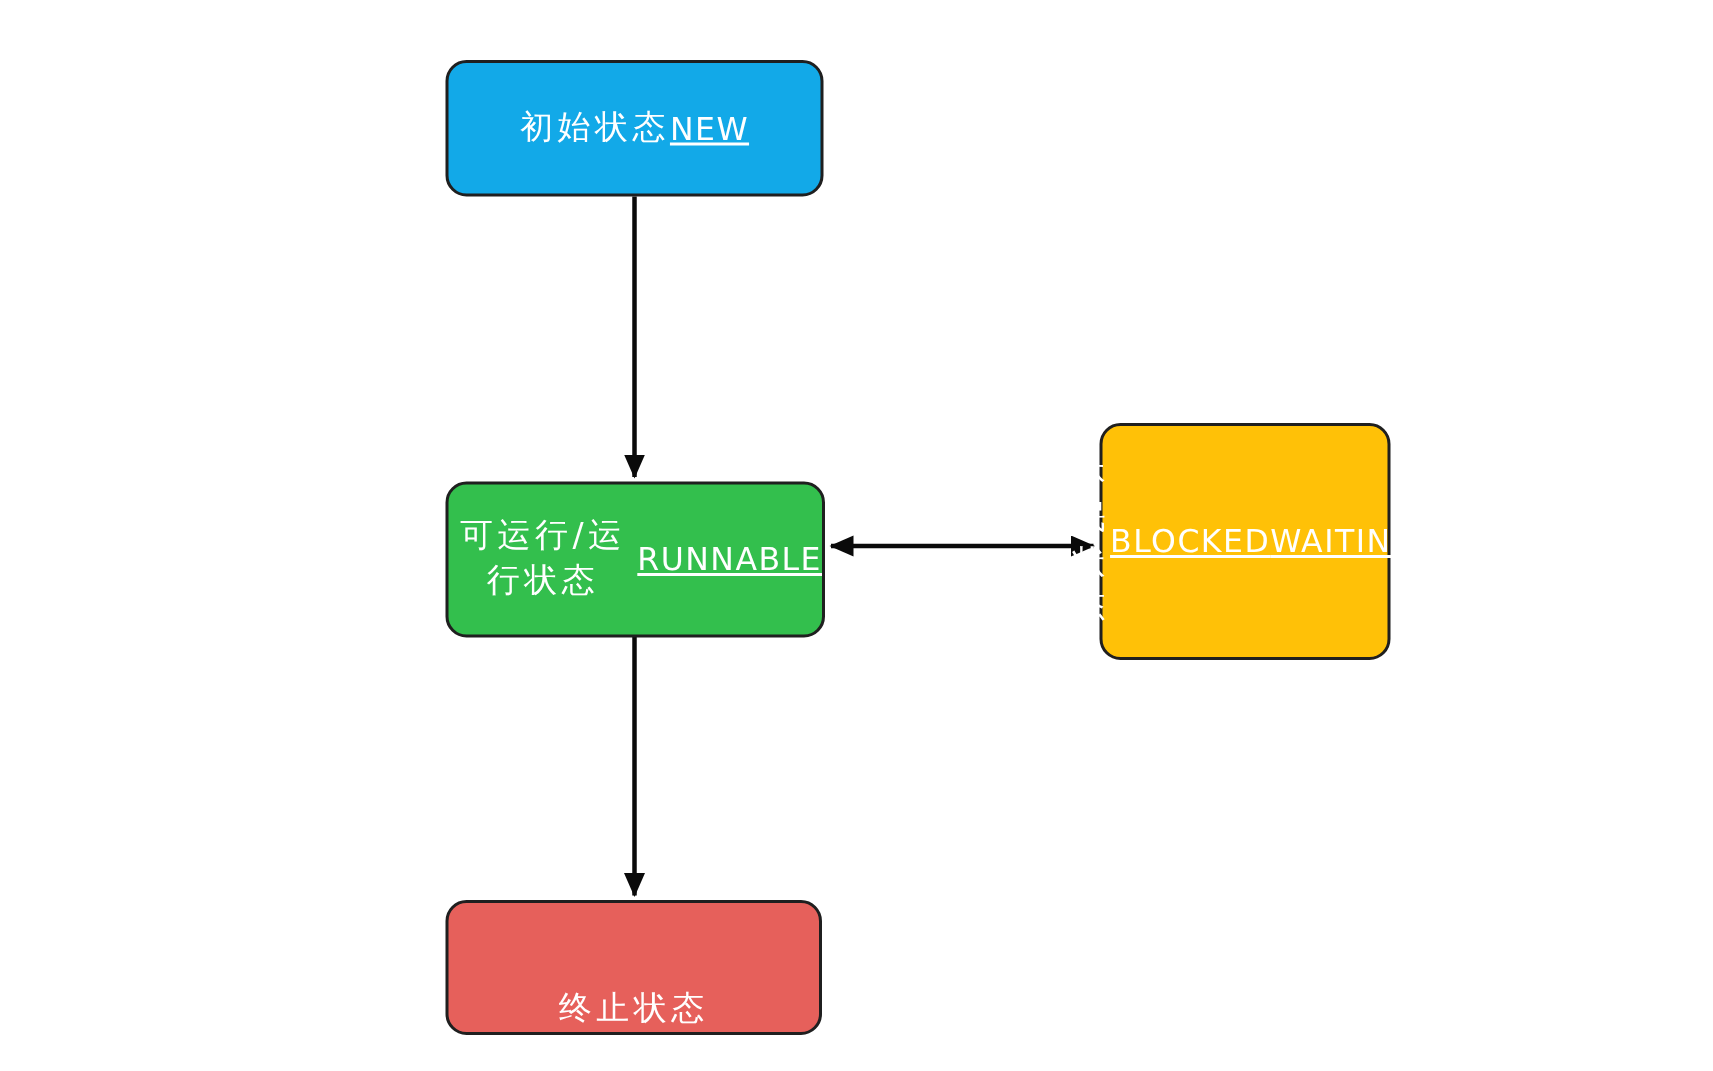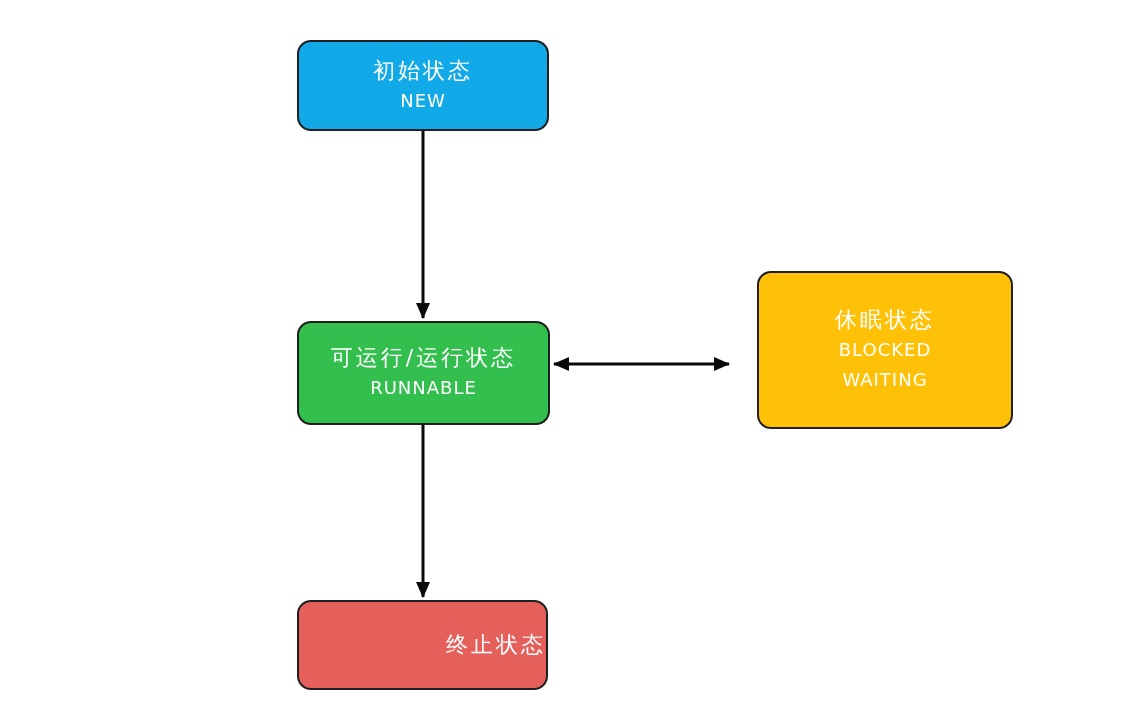--- a/index.html
+++ b/index.html
@@ -21,38 +21,39 @@
     top: 0;
     width: 1142px;
     height: 714px;
   }
   .node {
     position: absolute;
     box-sizing: border-box;
     border: 2.5px solid #1f1f1f;
     border-radius: 14px;
     display: flex;
-    flex-direction: column;
+    flex-direction: row;
     align-items: center;
     justify-content: center;
     color: #ffffff;
     text-align: center;
     line-height: 30px;
   }
   .node .zh {
     font-size: 22px;
     letter-spacing: 3px;
   }
   .node .en {
-    font-size: 18px;
+    font-size: 21px;
     letter-spacing: 1px;
+    text-decoration: underline;
   }
   .node-new        { left: 297px; top: 40px;  width: 252px; height: 91px; }
   .node-runnable   { left: 297px; top: 321px; width: 253px; height: 104px; }
-  .node-sleep      { left: 733px; top: 271px; width: 256px; height: 158px; margin-left: 24px; }
+  .node-sleep      { left: 733px; top: 282px; width: 194px; height: 158px; }
   .node-terminated { left: 297px; top: 600px; width: 251px; height: 90px; align-items: flex-end; }
 </style>
 </head>
 <body>
 
 <div class="canvas">
 
   <svg class="edges" viewBox="0 0 1142 714" xmlns="http://www.w3.org/2000/svg">
     <defs>
       <marker id="arrowhead" markerUnits="userSpaceOnUse" markerWidth="18" markerHeight="16" refX="15" refY="7" orient="auto-start-reverse">

